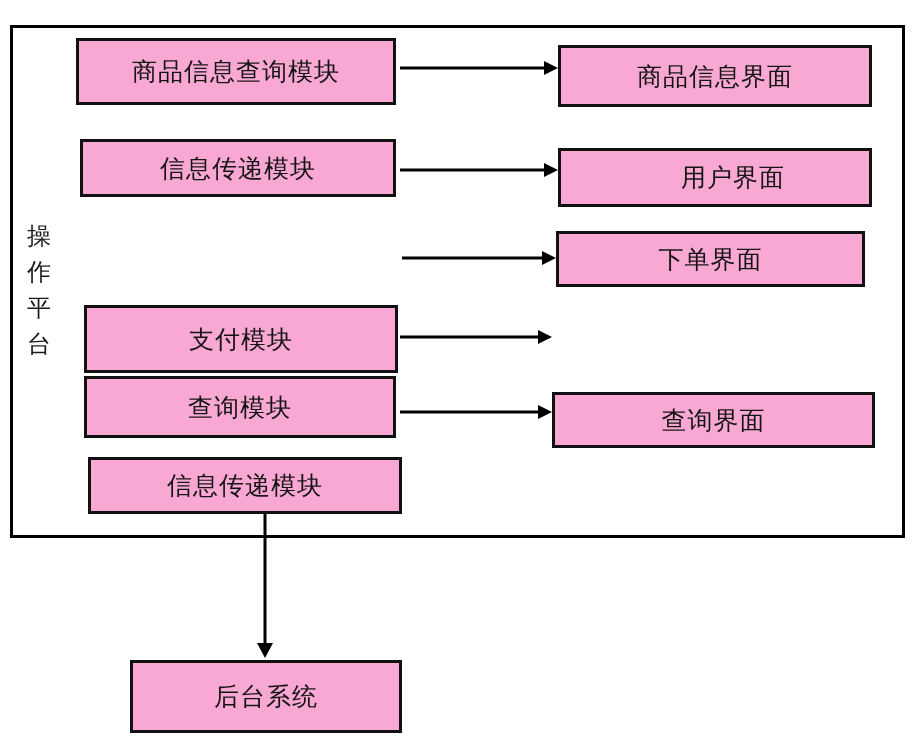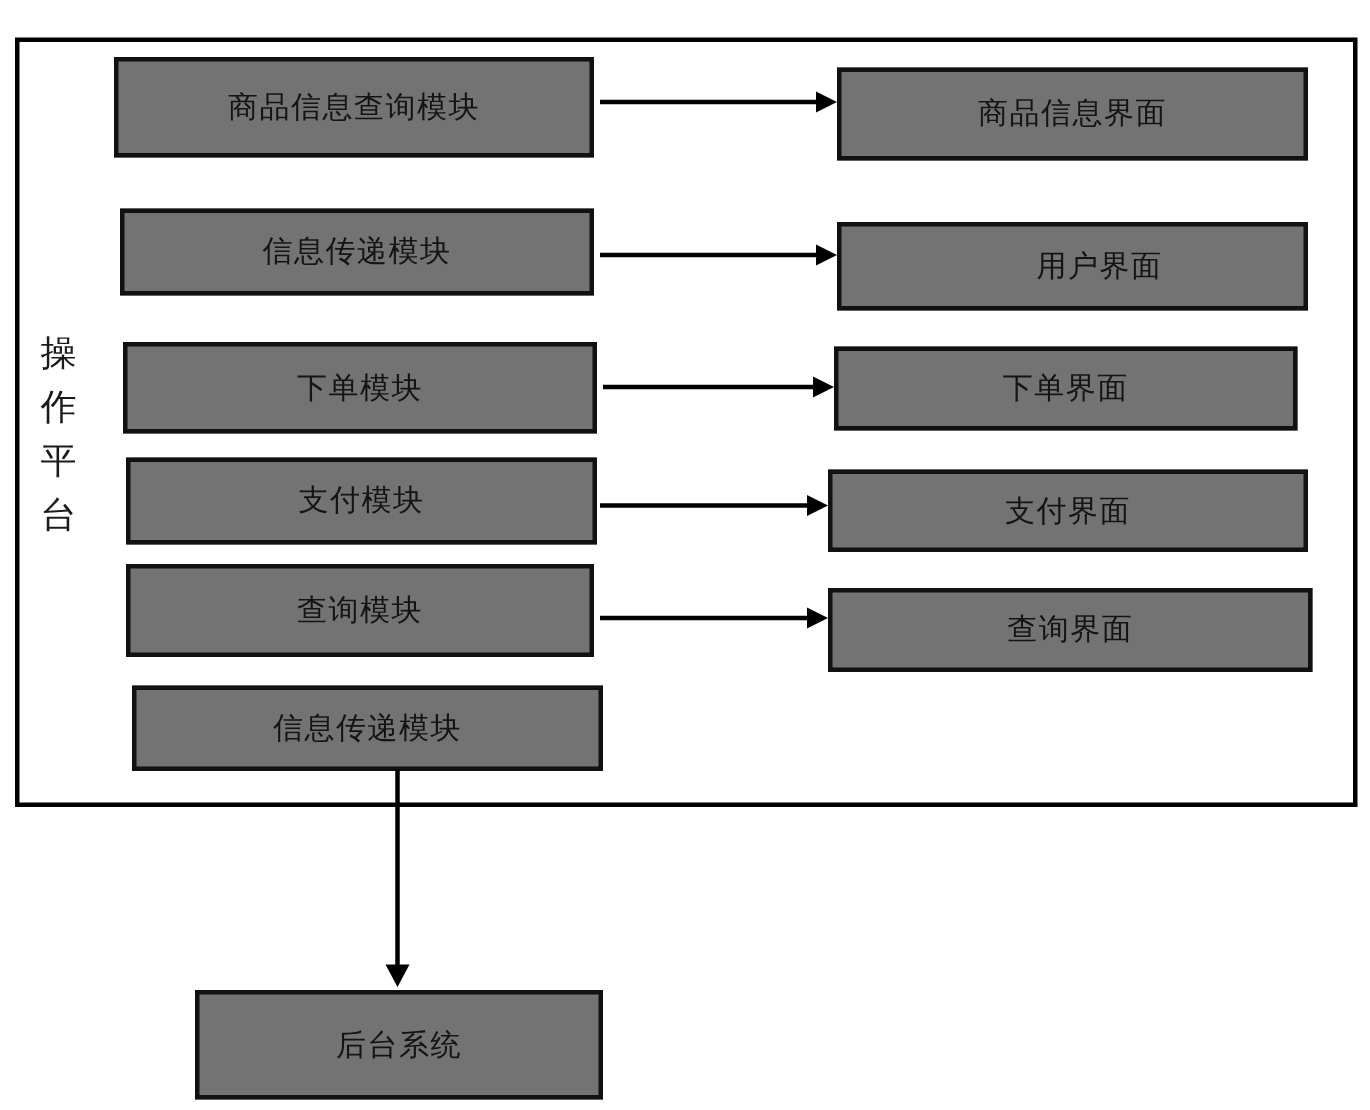--- a/index.html
+++ b/index.html
@@ -41,26 +41,26 @@
     letter-spacing: 0;
   }
   .platform-label span {
     display: block;
   }
   
   .node {
     position: absolute;
     border: 3px solid #111111;
     box-sizing: border-box;
-    background: #737373;
+    background: #f9a8d4;
     display: flex;
     align-items: center;
     justify-content: center;
     color: #141414;
-    font-size: 20px;
+    font-size: 25px;
     letter-spacing: 1px;
     white-space: nowrap;
   }
   .node-label {
     display: block;
     line-height: 1;
   }
   
   .arrow {
     position: absolute;
@@ -123,25 +123,22 @@
   </div>
 
   <div class="node" style="left:76px; top:38px; width:320px; height:67px;">
     <span class="node-label">商品信息查询模块</span>
   </div>
 
   <div class="node" style="left:80px; top:139px; width:316px; height:58px;">
     <span class="node-label">信息传递模块</span>
   </div>
 
-  <div class="node" style="left:82px; top:228px; width:316px; height:61px;">
-    <span class="node-label">下单模块</span>
-  </div>
 
-  <div class="node" style="left:84px; top:305px; width:314px; height:58px;">
+  <div class="node" style="left:84px; top:305px; width:314px; height:68px;">
     <span class="node-label">支付模块</span>
   </div>
 
   <div class="node" style="left:84px; top:376px; width:312px; height:62px;">
     <span class="node-label">查询模块</span>
   </div>
 
   <div class="node" style="left:88px; top:457px; width:314px; height:57px;">
     <span class="node-label">信息传递模块</span>
   </div>
@@ -151,23 +148,20 @@
   </div>
 
   <div class="node" style="left:558px; top:148px; width:314px; height:59px;padding-left:36px;">
     <span class="node-label">用户界面</span>
   </div>
 
   <div class="node" style="left:556px; top:231px; width:309px; height:56px;">
     <span class="node-label">下单界面</span>
   </div>
 
-  <div class="node" style="left:552px; top:313px; width:320px; height:55px;">
-    <span class="node-label">支付界面</span>
-  </div>
 
   <div class="node" style="left:552px; top:392px; width:323px; height:56px;">
     <span class="node-label">查询界面</span>
   </div>
 
   <div class="arrow" style="left:400px; top:68px; width:158px;">
     <div class="shaft" style="width:146px;"></div>
     <div class="head" style="left:144px;"></div>
   </div>
 

